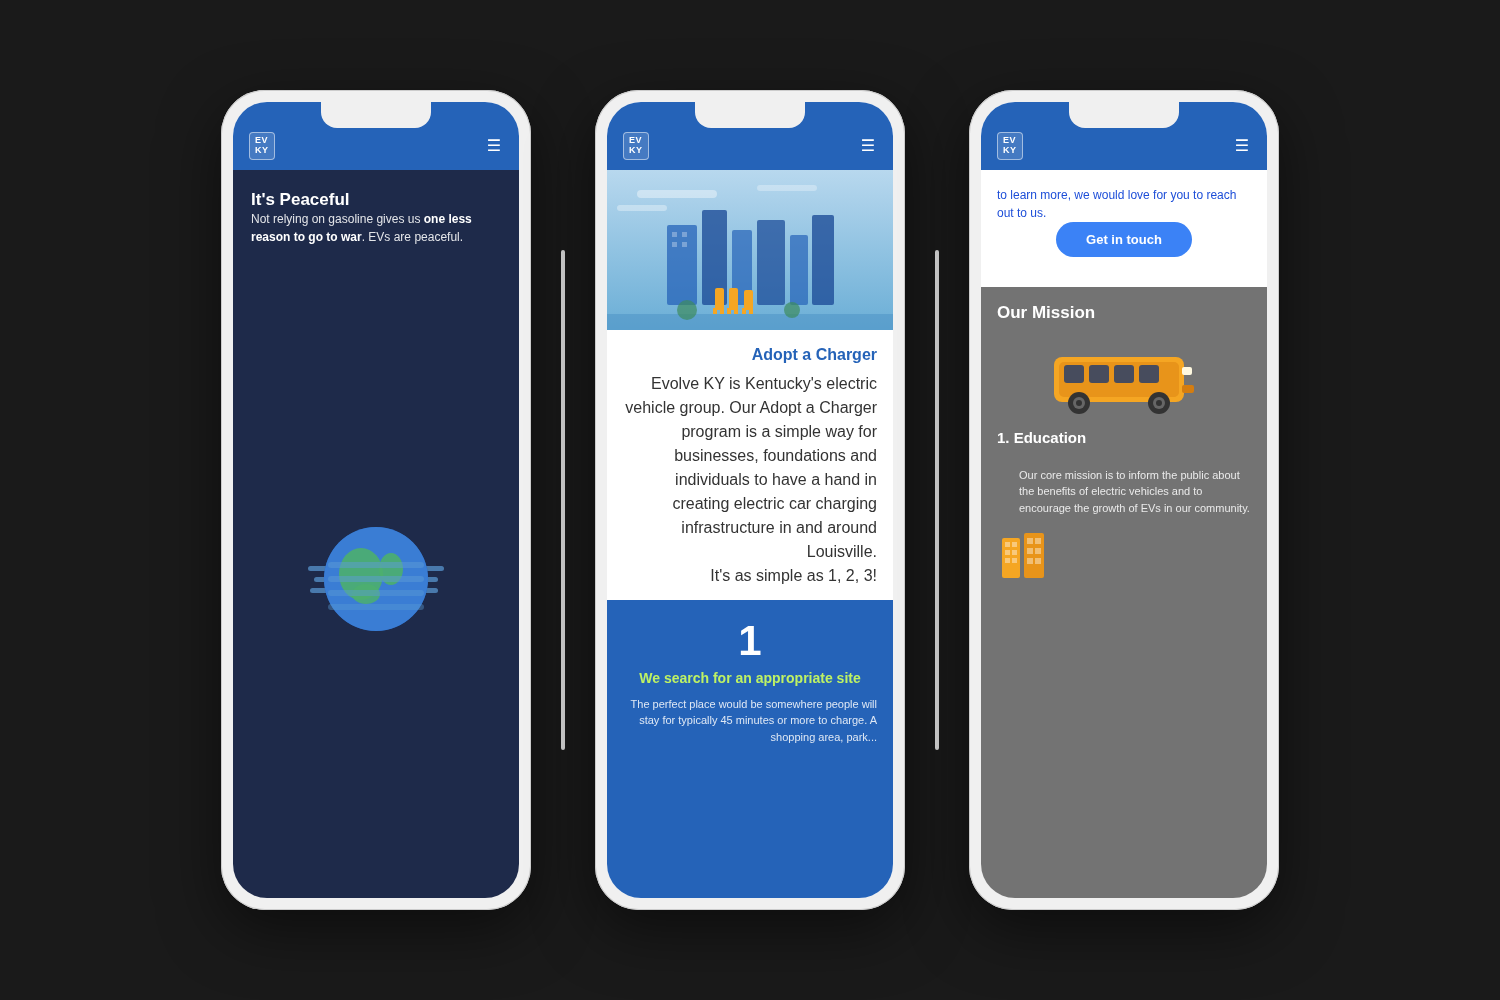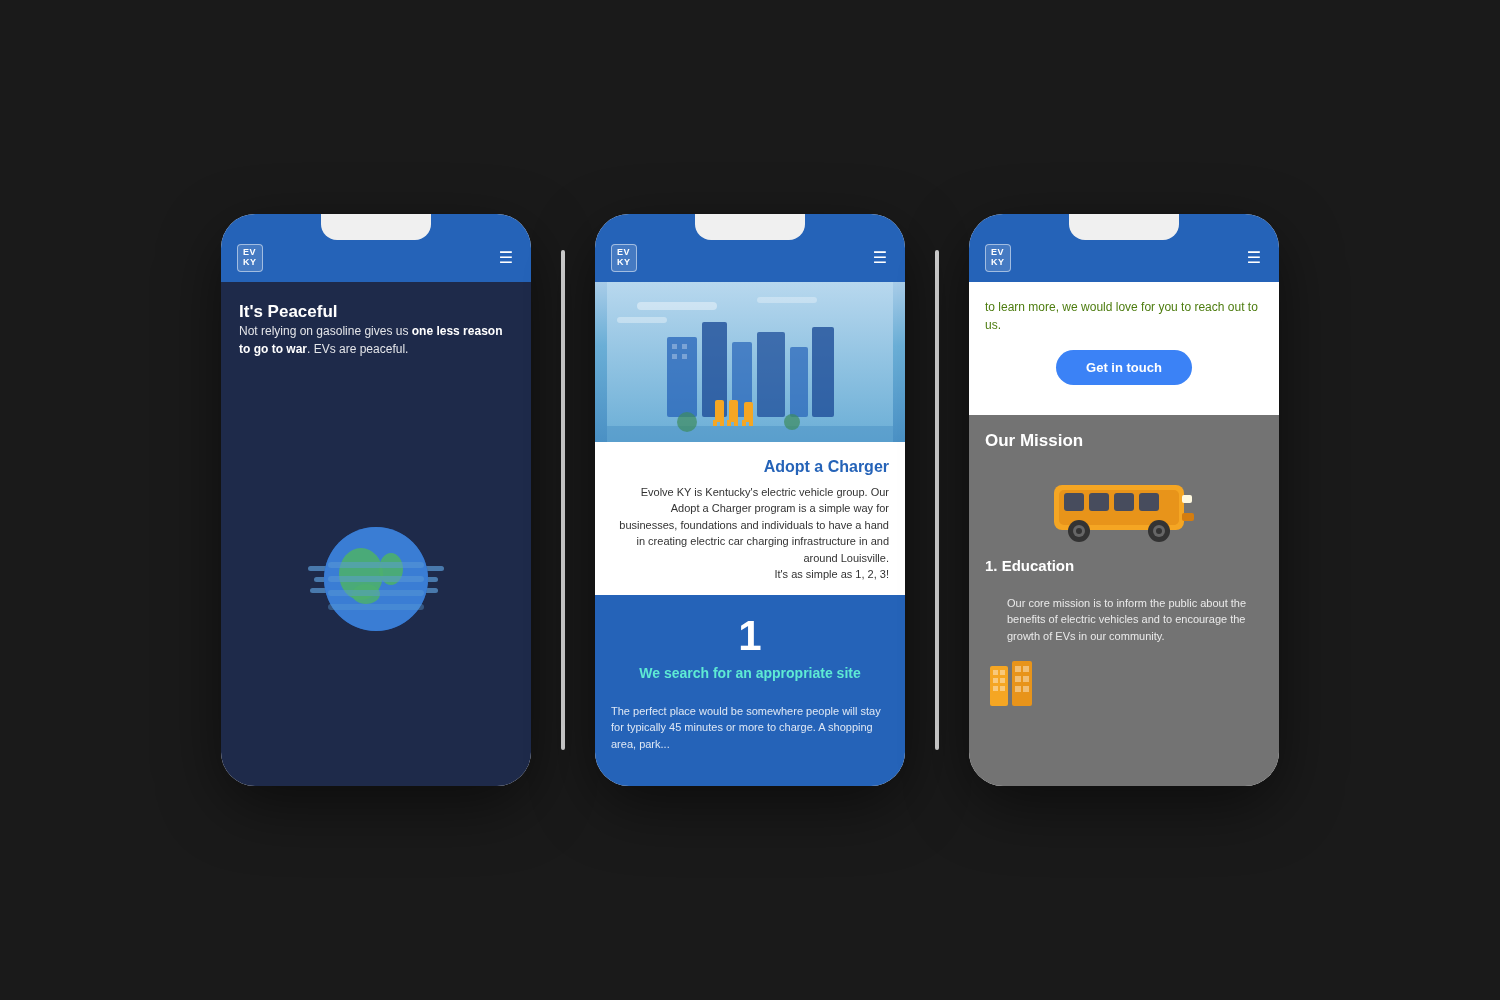--- a/index.html
+++ b/index.html
@@ -18,23 +18,24 @@
       display: flex;
       align-items: center;
       justify-content: center;
       gap: 30px;
       padding: 60px 40px;
     }
 
     
     .phone {
       width: 310px;
-      height: 572px;
+      height: 820px;
       background: #f0f0f0;
       border-radius: 44px;
+      padding: 12px;
       box-shadow: 0 20px 60px rgba(0,0,0,0.5), inset 0 0 0 1px #ccc;
       position: relative;
     }
 
     .phone-inner {
       width: 100%;
       height: 100%;
       background: white;
       border-radius: 34px;
       overflow: hidden;
@@ -144,21 +145,21 @@
 
     .adopt-title {
       color: #2563b8;
       font-size: 16px;
       font-weight: 700;
       margin-bottom: 8px;
     }
 
     .adopt-body {
       color: #333;
-      font-size: 11px;
+      font-size: 16px;
       line-height: 1.5;
     }
 
     .step-section {
       background: #2563b8;
       padding: 20px 16px;
       flex: 1;
       display: flex;
       flex-direction: column;
       align-items: center;
@@ -166,45 +167,44 @@
 
     .step-number {
       color: white;
       font-size: 42px;
       font-weight: 700;
       line-height: 1;
       margin-bottom: 8px;
     }
 
     .step-title {
-      color: #5eead4;
+      color: #bef264;
       font-size: 14px;
       font-weight: 700;
       text-align: center;
-      margin-bottom: 22px;
+      margin-bottom: 10px;
     }
 
     .step-body {
       color: rgba(255,255,255,0.85);
       font-size: 11px;
       line-height: 1.5;
-      text-align: left;
+      text-align: right;
     }
 
     .reach-out-section {
       background: white;
       padding: 16px;
       flex-shrink: 0;
     }
 
     .reach-out-text {
-      color: #4d7c0f;
+      color: #1d4ed8;
       font-size: 12px;
       line-height: 1.5;
-      margin-bottom: 16px;
     }
 
     .get-in-touch-btn {
       background: #3b82f6;
       color: white;
       border: none;
       border-radius: 22px;
       padding: 10px 30px;
       font-size: 13px;
       font-weight: 600;

